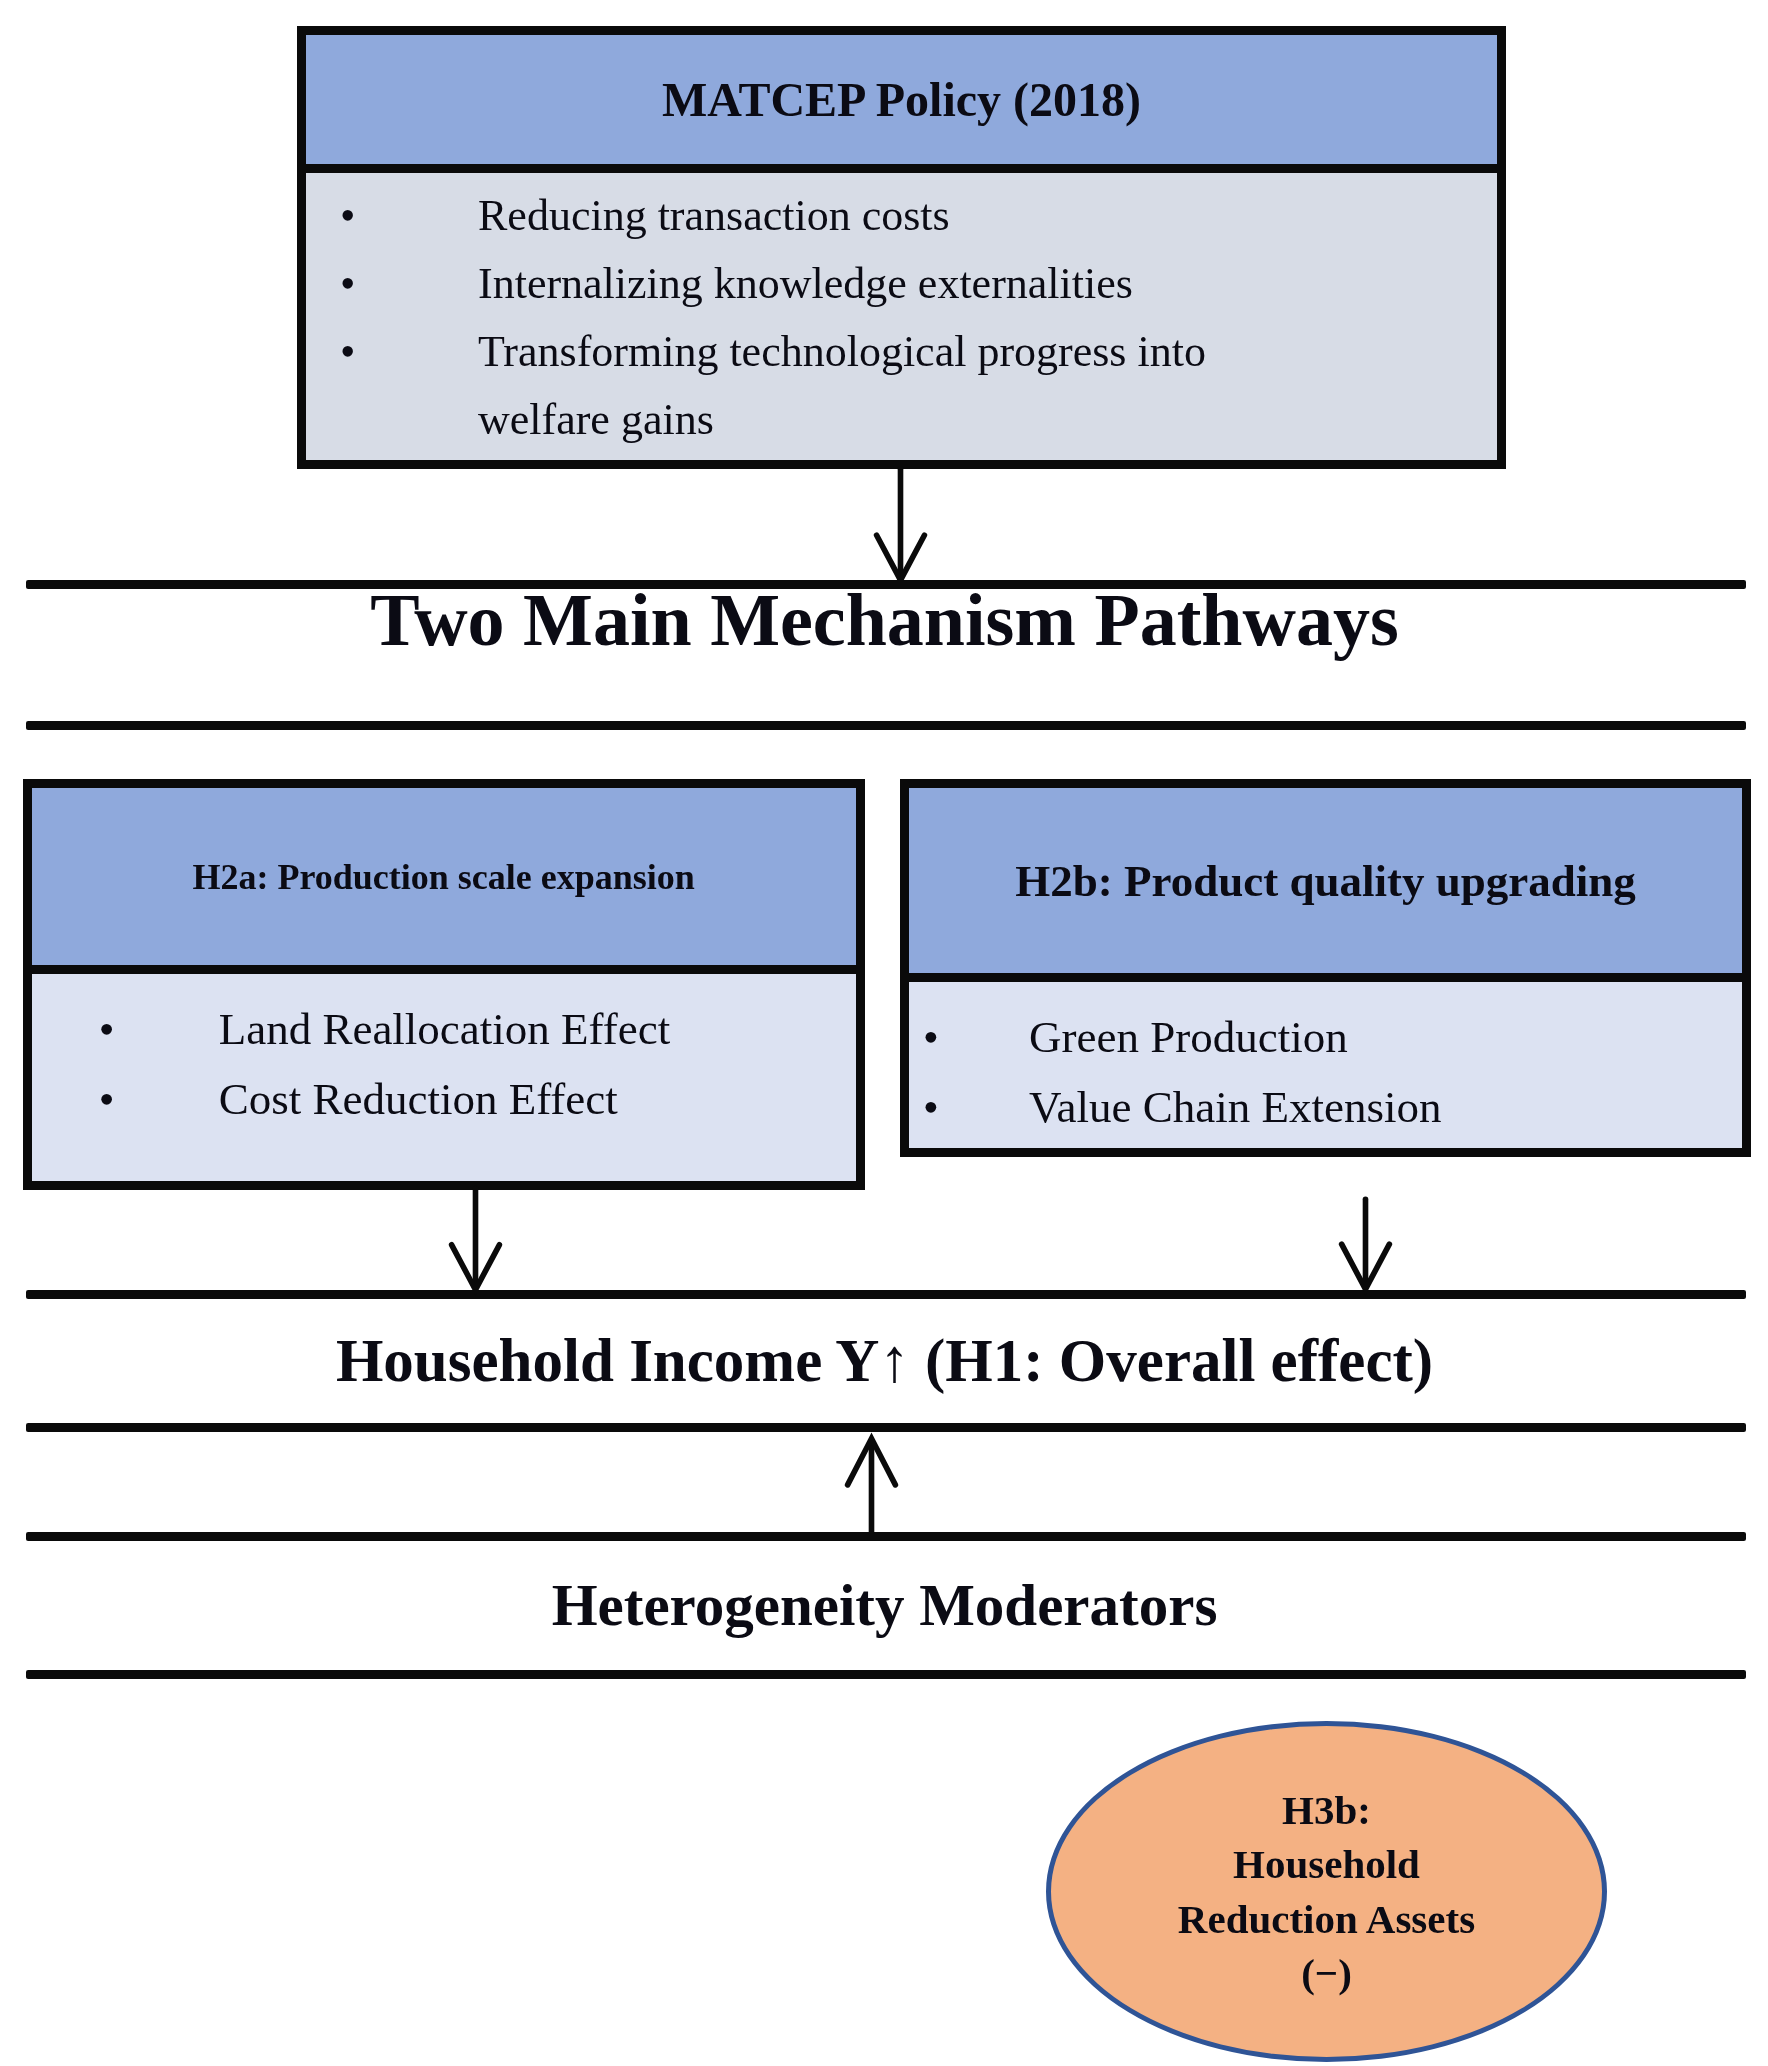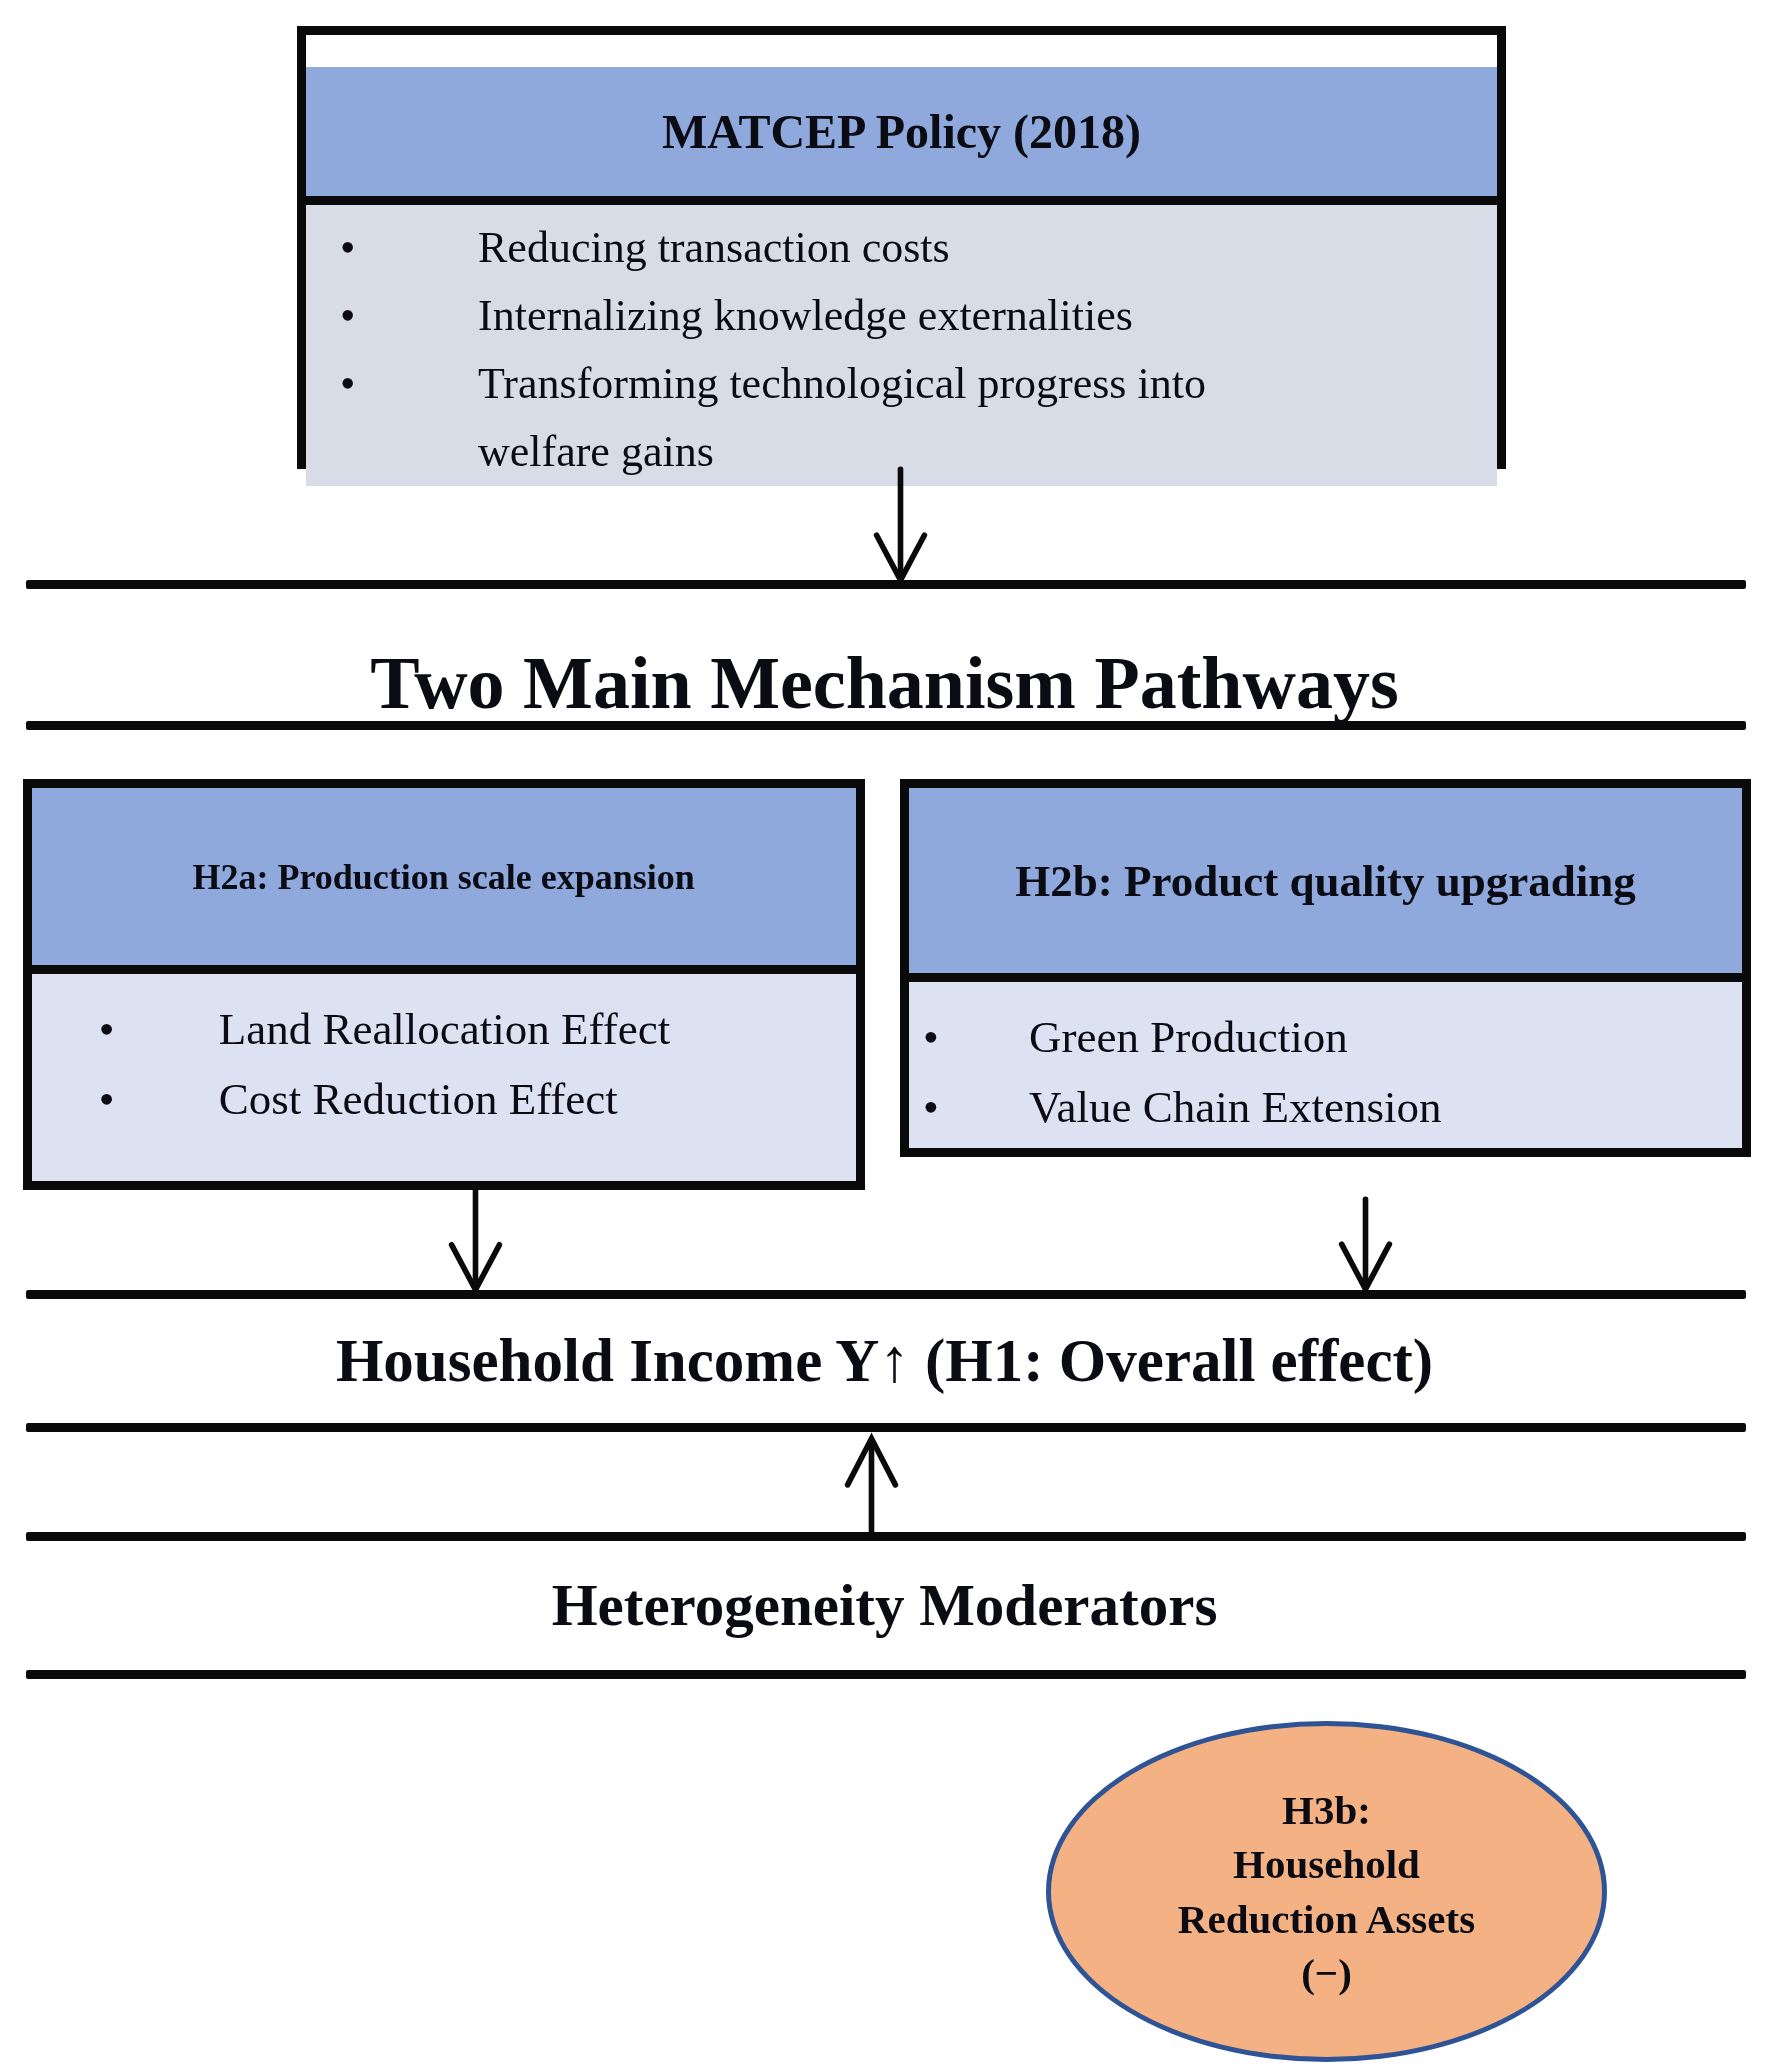--- a/index.html
+++ b/index.html
@@ -36,21 +36,21 @@
     border-bottom: 9.2px solid #0a0a0a;
     display: flex;
     align-items: center;
     justify-content: center;
     font-weight: 700;
     flex: 0 0 auto;
   }
   .fbox-body { flex: 1 1 auto; }
 
   .policy-box { left: 297px; top: 26px; width: 1209px; height: 443px; }
-  .policy-box .fbox-header { height: 129px; font-size: 48px; margin-top: 32px; }
+  .policy-box .fbox-header { height: 129px; font-size: 48px; }
   .policy-box .fbox-body { background: #D7DCE6; padding-top: 8.5px; }
 
   .mech-a { left: 22.7px;  top: 779px; width: 842px; height: 411px; }
   .mech-b { left: 900px; top: 779px; width: 851px; height: 378px; }
   .mech-a .fbox-header { height: 177px; font-size: 36px; }
   .mech-b .fbox-header { height: 185px; font-size: 45px; }
   .mech-a .fbox-body, .mech-b .fbox-body { background: #DCE2F2; padding-top: 21px; }
 
   
   ul.bullets { margin: 0; padding: 0; list-style: none; }
@@ -69,21 +69,21 @@
   .band {
     position: absolute;
     left: 0;
     width: 1769px;
     display: flex;
     align-items: center;
     justify-content: center;
     font-weight: 700;
     text-align: center;
   }
-  .band-pathways  { top: 620px;  height: 127px; font-size: 74px; }
+  .band-pathways  { top: 557px;  height: 127px; font-size: 74px; }
   .band-income    { top: 1301px; height: 119px; font-size: 61px; }
   .band-moderator { top: 1542px; height: 126px; font-size: 59px; }
 
   
   .arrow { position: absolute; overflow: visible; }
   .arrow line, .arrow polyline {
     stroke: #0a0a0a;
     stroke-width: 8;
     fill: none;
     stroke-linecap: round;

